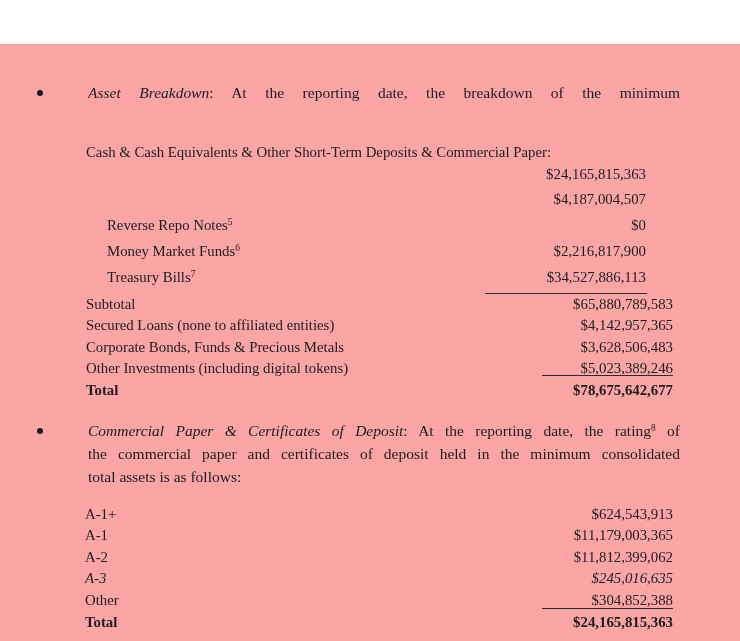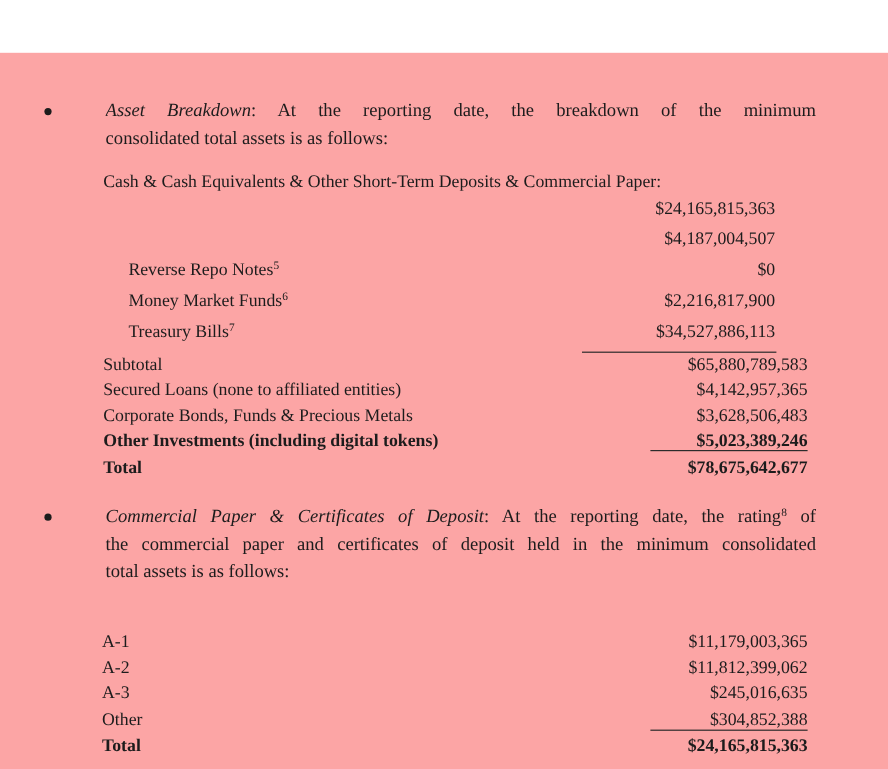--- a/index.html
+++ b/index.html
@@ -61,21 +61,20 @@
 </style>
 </head>
 <body>
 
 <div class="page">
 
   <span class="bullet-dot" style="left:37px; top:46px;"></span>
 
   <div class="para" style="top:37px;">
     <div class="pline pjust"><i>Asset Breakdown</i><span>: At the reporting date, the breakdown of the minimum</span></div>
-    <div class="pline">consolidated total assets is as follows:</div>
   </div>
 
   <div class="tbl" style="left:86px; top:0; width:587px; height:360px;">
 
     <div class="trow" style="top:100px;">
       <span class="rlabel">Cash &amp; Cash Equivalents &amp; Other Short-Term Deposits &amp; Commercial Paper:</span>
     </div>
 
     <div class="trow" style="top:122px;">
       <span class="rvalue inner">$24,165,815,363</span>
@@ -110,21 +109,21 @@
     <div class="trow" style="top:273px;">
       <span class="rlabel">Secured Loans (none to affiliated entities)</span>
       <span class="rvalue">$4,142,957,365</span>
     </div>
 
     <div class="trow" style="top:295px;">
       <span class="rlabel">Corporate Bonds, Funds &amp; Precious Metals</span>
       <span class="rvalue">$3,628,506,483</span>
     </div>
 
-    <div class="trow" style="top:316px;font-weight:bold;">
+    <div class="trow" style="top:316px;">
       <span class="rlabel">Other Investments (including digital tokens)</span>
       <span class="rvalue">$5,023,389,246</span>
     </div>
 
     <div class="rule" style="left:456px; top:331px; width:131px;"></div>
 
     <div class="trow bold" style="top:338px;">
       <span class="rlabel">Total</span>
       <span class="rvalue">$78,675,642,677</span>
     </div>
@@ -133,32 +132,36 @@
   <span class="bullet-dot" style="left:37px; top:384px;"></span>
 
   <div class="para" style="top:375px;">
     <div class="pline pjust"><i>Commercial Paper &amp; Certificates of Deposit</i><span>: At the reporting date, the rating</span><sup>8</sup><span> of</span></div>
     <div class="pline pjust">the commercial paper and certificates of deposit held in the minimum consolidated</div>
     <div class="pline">total assets is as follows:</div>
   </div>
 
   <div class="tbl" style="left:85px; top:0; width:588px; height:641px;">
 
+    <div class="trow" style="top:462px;">
+      <span class="rlabel">A-1+</span>
+      <span class="rvalue">$624,543,913</span>
+    </div>
 
     <div class="trow" style="top:483px;">
       <span class="rlabel">A-1</span>
       <span class="rvalue">$11,179,003,365</span>
     </div>
 
     <div class="trow" style="top:505px;">
       <span class="rlabel">A-2</span>
       <span class="rvalue">$11,812,399,062</span>
     </div>
 
-    <div class="trow" style="top:526px;">
+    <div class="trow" style="top:526px;font-style:italic;">
       <span class="rlabel">A-3</span>
       <span class="rvalue">$245,016,635</span>
     </div>
 
     <div class="trow" style="top:548px;">
       <span class="rlabel">Other</span>
       <span class="rvalue">$304,852,388</span>
     </div>
 
     <div class="rule" style="left:457px; top:564px; width:131px;"></div>

